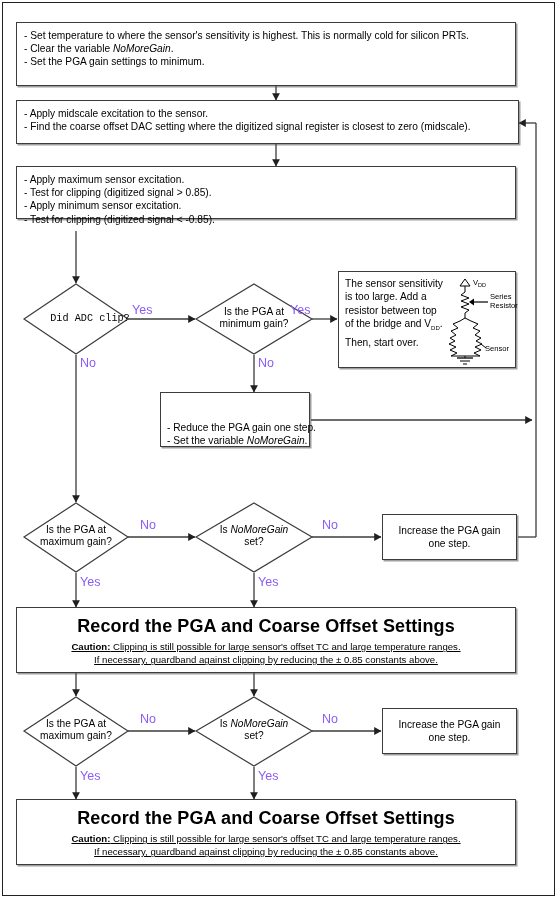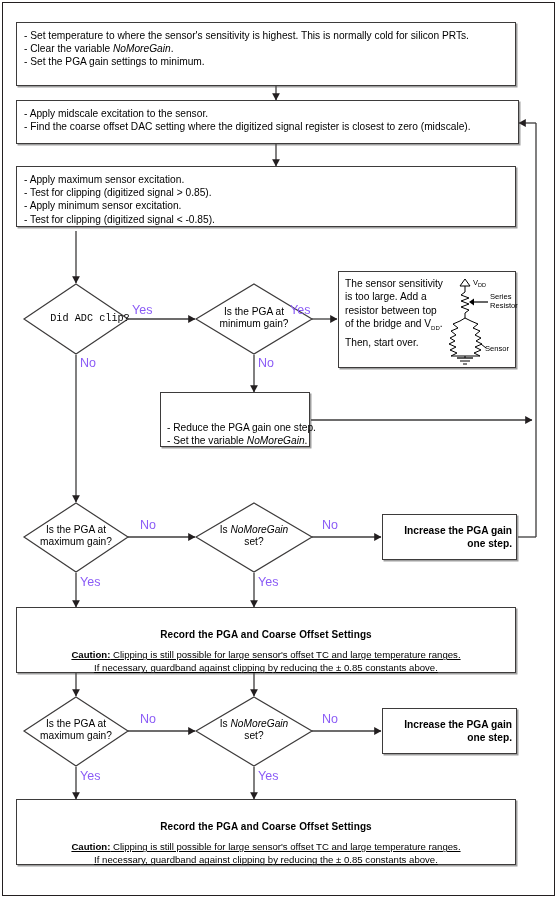--- a/index.html
+++ b/index.html
@@ -40,42 +40,41 @@
     background: #ffffff;
     box-shadow: 1.5px 1.5px 0 rgba(80,80,80,0.55);
     font-size: 10.2px;
     color: #000000;
     line-height: 13.2px;
   }
   .pbox .inner {
     padding: 6px 7px 5px 7px;
   }
   .pbox.center .inner {
-    text-align: right;
-    font-weight: bold;
+    text-align: center;
   }
   .diamond-label {
     position: absolute;
     text-align: center;
     font-size: 10.2px;
     line-height: 12.4px;
     color: #000;
     pointer-events: none;
   }
   .edge-label {
     position: absolute;
     font-size: 12.5px;
     color: #8b5cf6;
     white-space: nowrap;
   }
   .rec-title {
     font-weight: bold;
-    font-size: 10px;
+    font-size: 18px;
     text-align: center;
-    margin-top: 20px;
+    margin-top: 12px;
     margin-bottom: 7px;
     letter-spacing: 0.1px;
   }
   .rec-caution {
     text-align: center;
     font-size: 9.6px;
     line-height: 13px;
     text-decoration: underline;
   }
   .rec-caution b {
@@ -189,21 +188,21 @@
     </div>
   </div>
 
   <div class="pbox" style="left:16px; top:100px; width:503px; height:44px;">
     <div class="inner">
       <div class="list-line">- Apply midscale excitation to the sensor.</div>
       <div class="list-line">- Find the coarse offset DAC setting where the digitized signal register is closest to zero (midscale).</div>
     </div>
   </div>
 
-  <div class="pbox" style="left:16px; top:166px; width:500px; height:61px;">
+  <div class="pbox" style="left:16px; top:166px; width:500px; height:53px;">
     <div class="inner">
       <div class="list-line">- Apply maximum sensor excitation.</div>
       <div class="list-line">- Test for clipping (digitized signal &gt; 0.85).</div>
       <div class="list-line">- Apply minimum sensor excitation.</div>
       <div class="list-line">- Test for clipping (digitized signal &lt; -0.85).</div>
     </div>
   </div>
 
   <div class="diamond-label" style="left:40px; top:313px; width:100px;font-family:Liberation Mono, monospace;">
     <span>Did ADC clip?</span>

